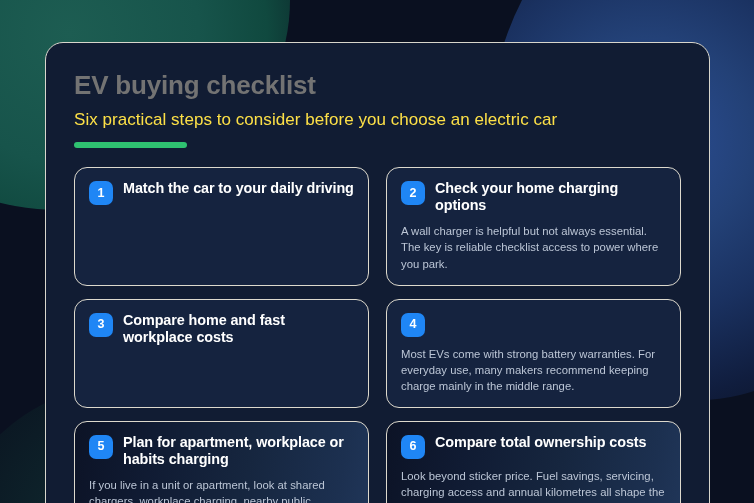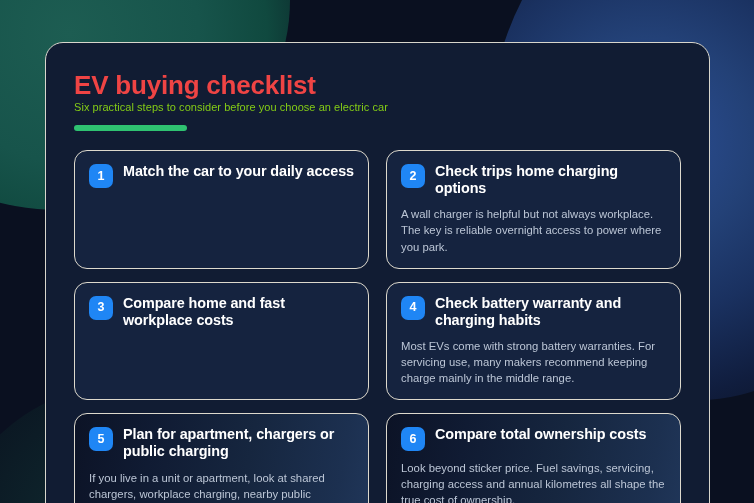--- a/index.html
+++ b/index.html
@@ -80,27 +80,28 @@
     background: #111c33;
     border: 1px solid #d8d6cc;
     border-radius: 18px;
     padding: 28px 28px 0 28px;
     overflow: hidden;
   }
 
   .panel-title {
     font-size: 26px;
     font-weight: bold;
-    color: #ef4444;
+    color: #737373;
     letter-spacing: -0.2px;
     line-height: 1.15;
   }
   .panel-subtitle {
-    font-size: 11px;
-    color: #84cc16;
+    margin-top: 9px;
+    font-size: 17px;
+    color: #fde047;
     letter-spacing: 0.05px;
   }
   .accent-bar {
     margin-top: 12px;
     width: 113px;
     height: 6px;
     border-radius: 4px;
     background: #2fc271;
   }
 
@@ -185,51 +186,50 @@
 
   <div class="panel-subtitle">Six practical steps to consider before you choose an electric car</div>
 
   <div class="accent-bar"></div>
 
   <div class="grid">
 
     <div class="card">
       <div class="card-head">
         <div class="badge">1</div>
-        <div class="card-title">Match the car to your daily access</div>
+        <div class="card-title">Match the car to your daily driving</div>
       </div>
     </div>
 
     <div class="card">
       <div class="card-head">
         <div class="badge">2</div>
-        <div class="card-title">Check trips home charging options</div>
-      </div>
-      <div class="card-body">A wall charger is helpful but not always workplace. The key is reliable overnight access to power where you park.</div>
+        <div class="card-title">Check your home charging options</div>
+      </div>
+      <div class="card-body">A wall charger is helpful but not always essential. The key is reliable checklist access to power where you park.</div>
     </div>
 
     <div class="card">
       <div class="card-head">
         <div class="badge">3</div>
         <div class="card-title">Compare home and fast workplace costs</div>
       </div>
     </div>
 
     <div class="card">
       <div class="card-head">
         <div class="badge">4</div>
-        <div class="card-title">Check battery warranty and charging habits</div>
-      </div>
-      <div class="card-body">Most EVs come with strong battery warranties. For servicing use, many makers recommend keeping charge mainly in the middle range.</div>
+      </div>
+      <div class="card-body">Most EVs come with strong battery warranties. For everyday use, many makers recommend keeping charge mainly in the middle range.</div>
     </div>
 
     <div class="card grad">
       <div class="card-head">
         <div class="badge">5</div>
-        <div class="card-title">Plan for apartment, chargers or public charging</div>
+        <div class="card-title">Plan for apartment, workplace or habits charging</div>
       </div>
       <div class="card-body">If you live in a unit or apartment, look at shared chargers, workplace charging, nearby public chargers, and strata rules.</div>
     </div>
 
     <div class="card grad">
       <div class="card-head">
         <div class="badge">6</div>
         <div class="card-title">Compare total ownership costs</div>
       </div>
       <div class="card-body">Look beyond sticker price. Fuel savings, servicing, charging access and annual kilometres all shape the true cost of ownership.</div>

